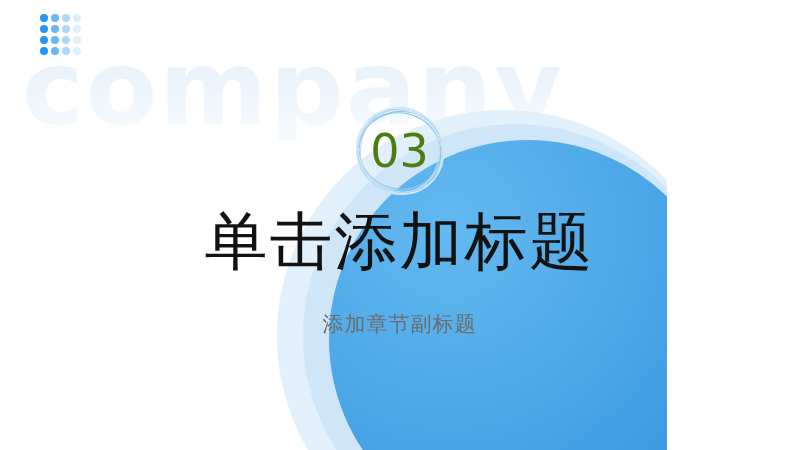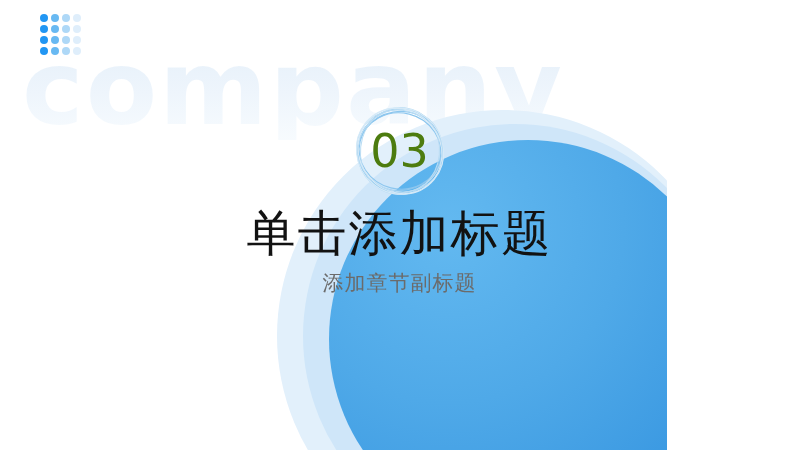--- a/index.html
+++ b/index.html
@@ -131,29 +131,29 @@
     font-family: "DejaVu Sans", "Liberation Sans", sans-serif;
     font-size: 46px;
     font-weight: 400;
     color: #4d7c0f;
     letter-spacing: 0px;
   }
 
   .main-title {
     margin-top: 12px;
     font-family: "DejaVu Sans", "Liberation Sans", sans-serif;
-    font-size: 49px;
+    font-size: 63px;
     font-weight: 400;
     color: #121212;
     letter-spacing: 2px;
     line-height: 1.15;
   }
 
   .sub-title {
-    margin-top: 7px;
+    margin-top: 32px;
     font-family: "DejaVu Sans", "Liberation Sans", sans-serif;
     font-size: 21px;
     font-weight: 400;
     color: #6b6b6b;
     letter-spacing: 1px;
   }
 </style>
 </head>
 <body>
 

